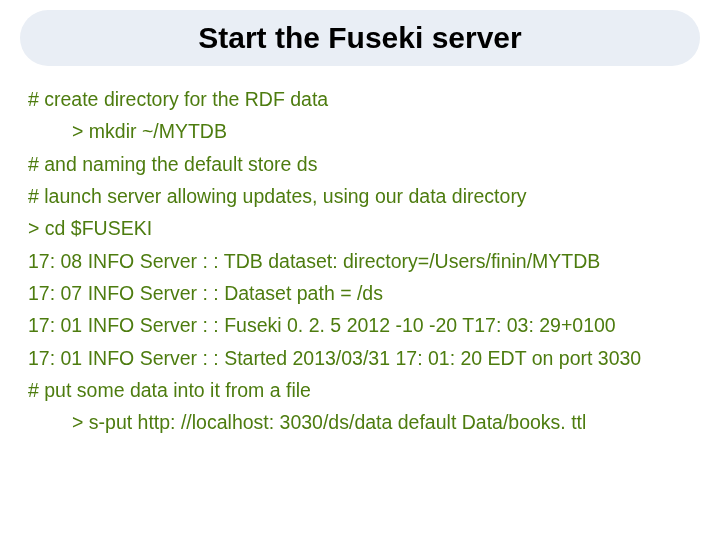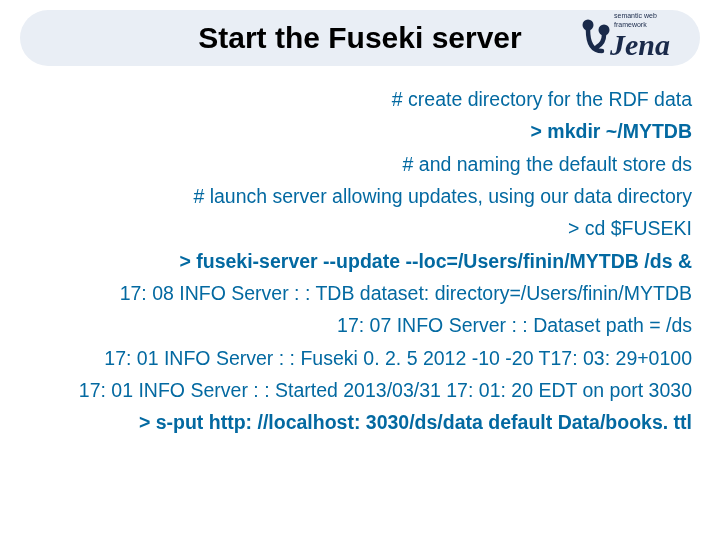--- a/index.html
+++ b/index.html
@@ -41,53 +41,41 @@
     top: -2px;
     width: 130px;
     height: 60px;
   }
   .logo svg { width: 100%; height: 100%; }
   .content {
     padding: 0 28px;
   }
   .line {
     font-size: 19.5px;
-    color: #0369a1;
+    color: #4d7c0f;
     margin: 6px 0;
     line-height: 1.35;
     white-space: nowrap;
-    text-align: right;
   }
-  .bold { font-weight: bold; }
+  .bold { font-weight: normal; margin-left: 44px; }
 </style>
 </head>
 <body>
 
 <div class="title-bar">
   <div class="title-pill">
     <span class="title-text">Start the Fuseki server</span>
-    <div class="logo">
-      <svg viewBox="0 0 130 60">
-        <text x="40" y="10" font-family="Arial" font-size="7" fill="#1a2a4a">semantic web</text>
-        <text x="40" y="19" font-family="Arial" font-size="7" fill="#1a2a4a">framework</text>
-        <circle cx="14" cy="17" r="5.5" fill="#1a2a4a"></circle>
-        <circle cx="30" cy="22" r="5.5" fill="#1a2a4a"></circle>
-        <path d="M 14 22 Q 14 43 28 43" stroke="#1a2a4a" stroke-width="4.5" fill="none" stroke-linecap="round"></path>
-        <path d="M 30 27 Q 30 35 23 39" stroke="#1a2a4a" stroke-width="4.5" fill="none" stroke-linecap="round"></path>
-        <text x="36" y="47" font-family="Georgia, 'Times New Roman', serif" font-size="30" font-style="italic" font-weight="bold" fill="#1a2a4a">Jena</text>
-      </svg>
-    </div>
   </div>
 </div>
 
 <div class="content">
   <div class="line"># create directory for the RDF data</div>
   <div class="line bold">&gt; mkdir ~/MYTDB</div>
   <div class="line">#   and naming the default store ds</div>
   <div class="line"># launch server allowing updates, using our data directory</div>
   <div class="line">&gt; cd $FUSEKI</div>
-  <div class="line bold">&gt; fuseki-server --update --loc=/Users/finin/MYTDB /ds &amp;</div>
   <div class="line">17: 08 INFO Server : : TDB dataset: directory=/Users/finin/MYTDB</div>
   <div class="line">17: 07 INFO Server : : Dataset path = /ds</div>
   <div class="line">17: 01 INFO Server : : Fuseki 0. 2. 5 2012 -10 -20 T17: 03: 29+0100</div>
   <div class="line">17: 01 INFO Server : : Started 2013/03/31 17: 01: 20 EDT on port 3030</div>
+  <div class="line"># put some data into it from a file</div>
   <div class="line bold">&gt; s-put http: //localhost: 3030/ds/data default Data/books. ttl</div>
 </div>
 
 </body></html>

